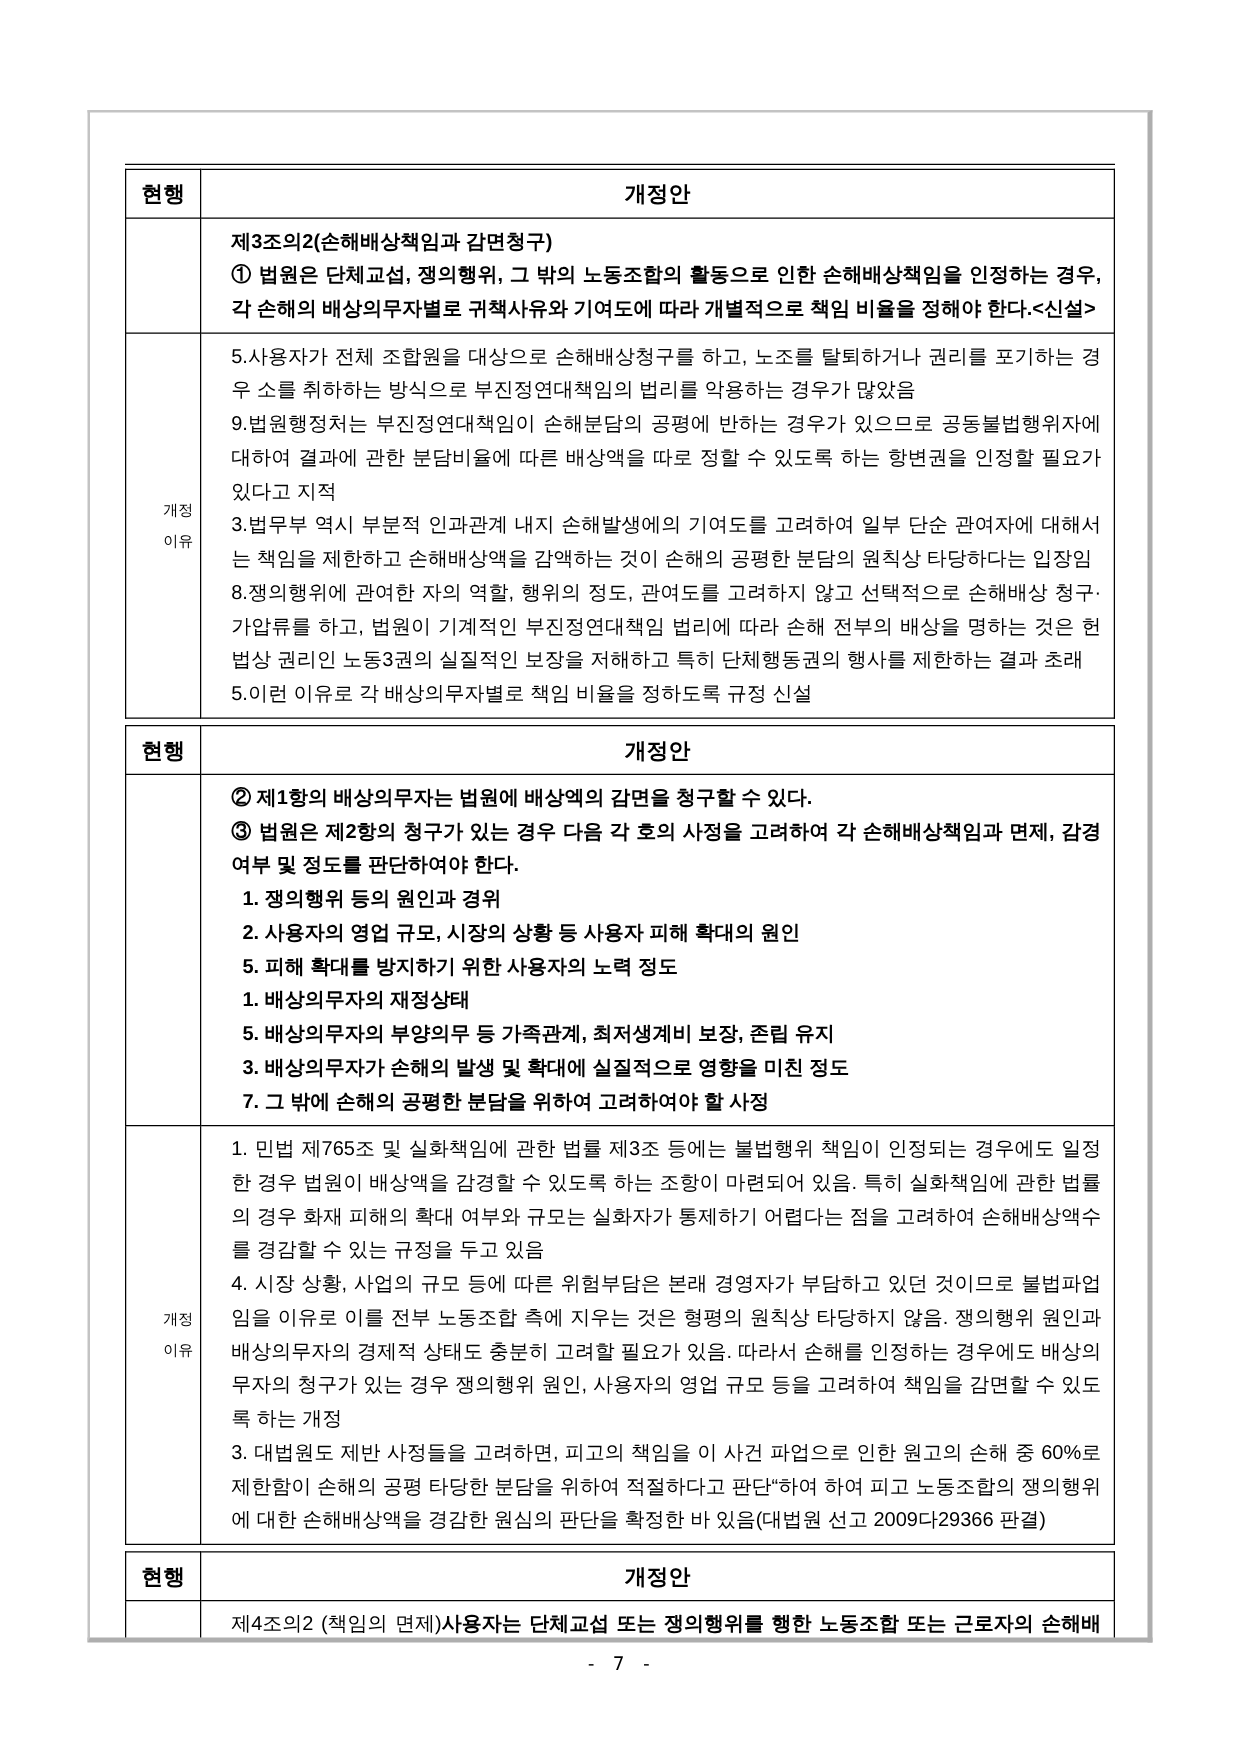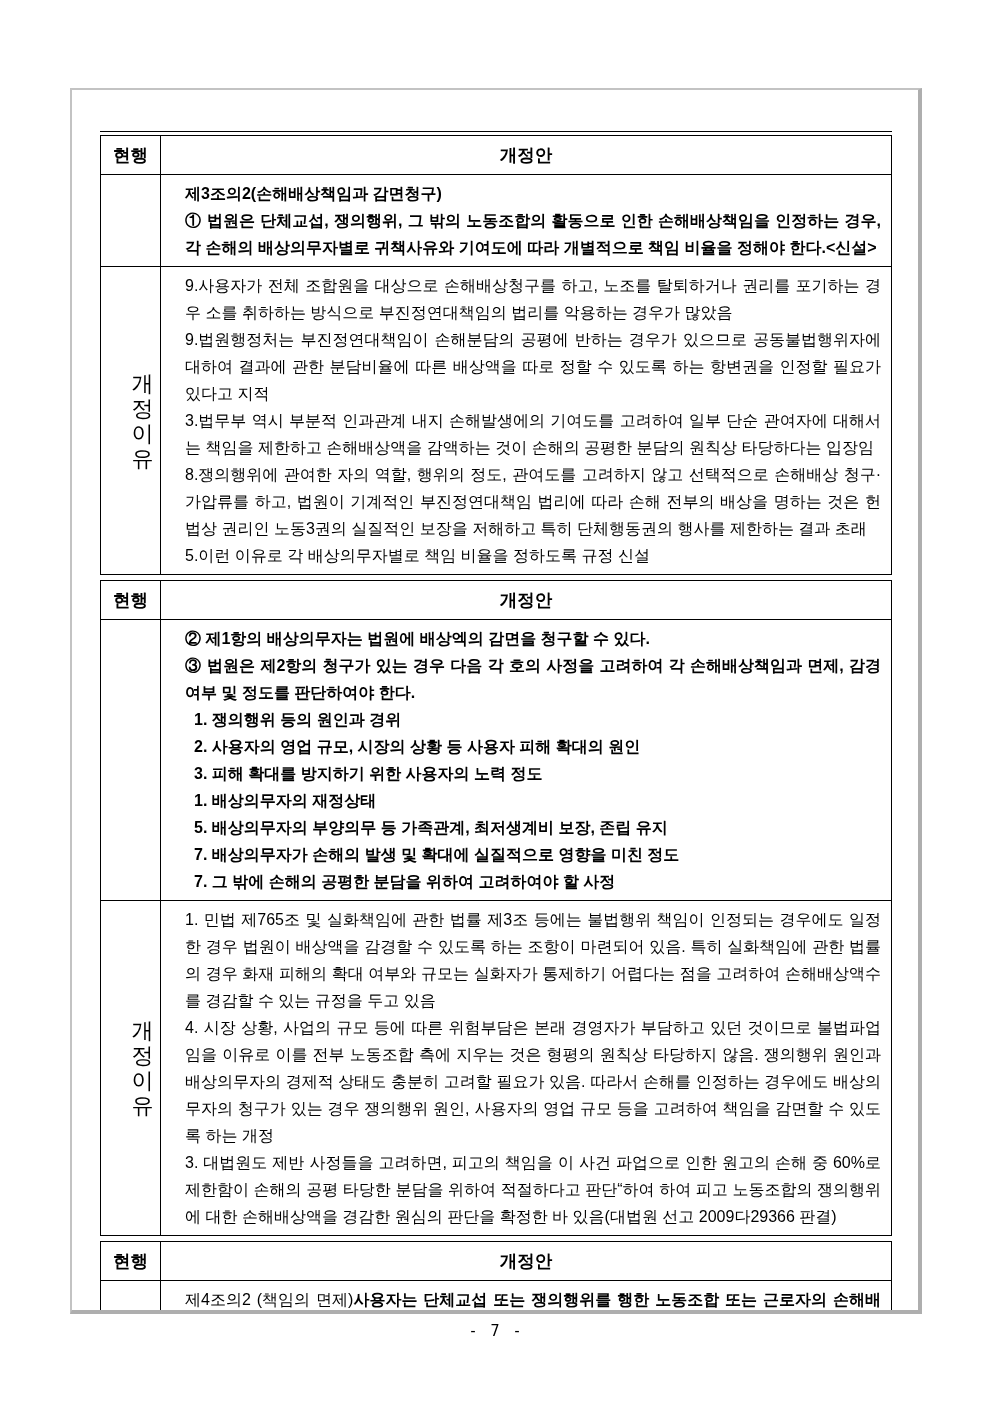--- a/index.html
+++ b/index.html
@@ -44,21 +44,21 @@
     font-weight: bold;
     font-size: 17.5px;
     padding: 0;
   }
   td.lcell {
     text-align: center;
     vertical-align: middle;
     padding: 0;
   }
   td.rlabel {
-    font-size: 22px;
+    font-size: 12px;
     line-height: 25px;
     white-space: pre-line;
     margin-left: 21px;
   }
   td.body {
     vertical-align: top;
     padding: 5px 10px 5px 9px;
     font-size: 16px;
     line-height: 27px;
     text-align: justify;
@@ -99,21 +99,21 @@
         <td class="lcell"></td>
         <td class="body bold">
           <div class="para">제3조의2(손해배상책임과 감면청구)</div>
           <div class="para">① 법원은 단체교섭, 쟁의행위, 그 밖의 노동조합의 활동으로 인한 손해배상책임을 인정하는 경우, 각 손해의 배상의무자별로 귀책사유와 기여도에 따라 개별적으로 책임 비율을 정해야 한다.&lt;신설&gt;</div>
         </td>
       </tr>
       <tr>
         <td class="lcell rlabel">개정
 이유</td>
         <td class="body">
-          <div class="para">9.사용자가 전체 조합원을 대상으로 손해배상청구를 하고, 노조를 탈퇴하거나 권리를 포기하는 경우 소를 취하하는 방식으로 부진정연대책임의 법리를 악용하는 경우가 많았음</div>
+          <div class="para">5.사용자가 전체 조합원을 대상으로 손해배상청구를 하고, 노조를 탈퇴하거나 권리를 포기하는 경우 소를 취하하는 방식으로 부진정연대책임의 법리를 악용하는 경우가 많았음</div>
           <div class="para">9.법원행정처는 부진정연대책임이 손해분담의 공평에 반하는 경우가 있으므로 공동불법행위자에 대하여 결과에 관한 분담비율에 따른 배상액을 따로 정할 수 있도록 하는 항변권을 인정할 필요가 있다고 지적</div>
           <div class="para">3.법무부 역시 부분적 인과관계 내지 손해발생에의 기여도를 고려하여 일부 단순 관여자에 대해서는 책임을 제한하고 손해배상액을 감액하는 것이 손해의 공평한 분담의 원칙상 타당하다는 입장임</div>
           <div class="para">8.쟁의행위에 관여한 자의 역할, 행위의 정도, 관여도를 고려하지 않고 선택적으로 손해배상 청구·가압류를 하고, 법원이 기계적인 부진정연대책임 법리에 따라 손해 전부의 배상을 명하는 것은 헌법상 권리인 노동3권의 실질적인 보장을 저해하고 특히 단체행동권의 행사를 제한하는 결과 초래</div>
           <div class="para">5.이런 이유로 각 배상의무자별로 책임 비율을 정하도록 규정 신설</div>
         </td>
       </tr>
     </tbody>
   </table>
 
   <table class="sec gap">
@@ -126,24 +126,24 @@
         <td>현행</td>
         <td>개정안</td>
       </tr>
       <tr>
         <td class="lcell"></td>
         <td class="body bold">
           <div class="para">② 제1항의 배상의무자는 법원에 배상엑의 감면을 청구할 수 있다.</div>
           <div class="para">③ 법원은 제2항의 청구가 있는 경우 다음 각 호의 사정을 고려하여 각 손해배상책임과 면제, 감경 여부 및 정도를 판단하여야 한다.</div>
           <div class="para indent">1. 쟁의행위 등의 원인과 경위</div>
           <div class="para indent">2. 사용자의 영업 규모, 시장의 상황 등 사용자 피해 확대의 원인</div>
-          <div class="para indent">3. 피해 확대를 방지하기 위한 사용자의 노력 정도</div>
+          <div class="para indent">5. 피해 확대를 방지하기 위한 사용자의 노력 정도</div>
           <div class="para indent">1. 배상의무자의 재정상태</div>
           <div class="para indent">5. 배상의무자의 부양의무 등 가족관계, 최저생계비 보장, 존립 유지</div>
-          <div class="para indent">7. 배상의무자가 손해의 발생 및 확대에 실질적으로 영향을 미친 정도</div>
+          <div class="para indent">3. 배상의무자가 손해의 발생 및 확대에 실질적으로 영향을 미친 정도</div>
           <div class="para indent">7. 그 밖에 손해의 공평한 분담을 위하여 고려하여야 할 사정</div>
         </td>
       </tr>
       <tr>
         <td class="lcell rlabel">개정
 이유</td>
         <td class="body">
           <div class="para">1. 민법 제765조 및 실화책임에 관한 법률 제3조 등에는 불법행위 책임이 인정되는 경우에도 일정한 경우 법원이 배상액을 감경할 수 있도록 하는 조항이 마련되어 있음. 특히 실화책임에 관한 법률의 경우 화재 피해의 확대 여부와 규모는 실화자가 통제하기 어렵다는 점을 고려하여 손해배상액수를 경감할 수 있는 규정을 두고 있음</div>
           <div class="para">4. 시장 상황, 사업의 규모 등에 따른 위험부담은 본래 경영자가 부담하고 있던 것이므로 불법파업임을 이유로 이를 전부 노동조합 측에 지우는 것은 형평의 원칙상 타당하지 않음. 쟁의행위 원인과 배상의무자의 경제적 상태도 충분히 고려할 필요가 있음. 따라서 손해를 인정하는 경우에도 배상의무자의 청구가 있는 경우 쟁의행위 원인, 사용자의 영업 규모 등을 고려하여 책임을 감면할 수 있도록 하는 개정</div>
           <div class="para">3. 대법원도 제반 사정들을 고려하면, 피고의 책임을 이 사건 파업으로 인한 원고의 손해 중 60%로 제한함이 손해의 공평 타당한 분담을 위하여 적절하다고 판단“하여 하여 피고 노동조합의 쟁의행위에 대한 손해배상액을 경감한 원심의 판단을 확정한 바 있음(대법원 선고 2009다29366 판결)</div>

